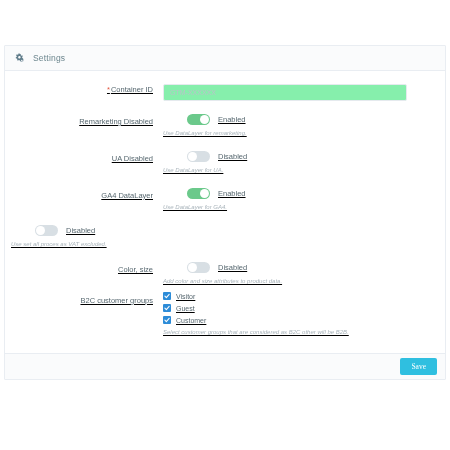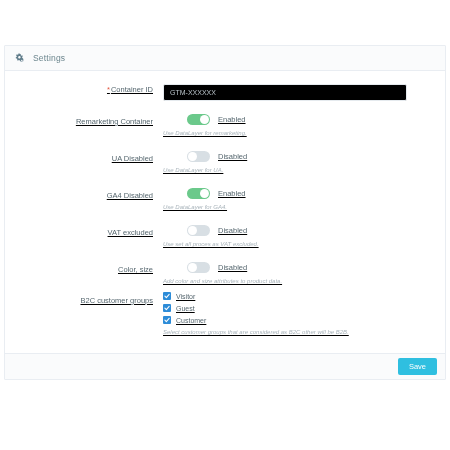--- a/index.html
+++ b/index.html
@@ -97,21 +97,21 @@
     min-width: 0;
   }
 
   
   .text-input {
     width: 100%;
     height: 17px;
     box-sizing: border-box;
     border: 1px solid #e5eaee;
     border-radius: 2px;
-    background: #000000;
+    background: #86efac;
     font-family: "Liberation Sans", sans-serif;
     font-size: 7px;
     color: #6a7b84;
     padding: 0 6px;
     outline: none;
   }
   .text-input::placeholder { color: #b9c3c9; }
 
   
   .switch-wrap {
@@ -190,21 +190,21 @@
     align-items: center;
     justify-content: flex-end;
     padding-right: 8px;
     box-sizing: border-box;
   }
   .save-btn {
     background: #2fbfe0;
     color: #ffffff;
     border: none;
     border-radius: 2px;
-    font-family: Liberation Sans, sans-serif;
+    font-family: Liberation Serif, serif;
     font-size: 7.5px;
     padding: 4px 11px;
     cursor: pointer;
     line-height: 9px;
   }
 </style>
 </head>
 <body>
 
 <div class="page">
@@ -226,21 +226,21 @@
         <div class="form-label">
           <span class="req">*</span><span>Container ID</span>
         </div>
         <div class="form-control">
           <input class="text-input" type="text" placeholder="GTM-XXXXXX" style="">
         </div>
       </div>
 
       <div id="toggle-rows">
           <div class="form-row">
-            <div class="form-label">Remarketing Container</div>
+            <div class="form-label">Remarketing Disabled</div>
             <div class="form-control">
               <div class="switch-wrap">
                 <span class="switch on">
                   <span class="knob"></span>
                 </span>
                 <span class="switch-text">Enabled</span>
               </div>
               <div class="help-text">Use DataLayer for remarketing.</div>
             </div>
           </div>
@@ -250,33 +250,32 @@
               <div class="switch-wrap">
                 <span class="switch off">
                   <span class="knob"></span>
                 </span>
                 <span class="switch-text">Disabled</span>
               </div>
               <div class="help-text">Use DataLayer for UA.</div>
             </div>
           </div>
           <div class="form-row">
-            <div class="form-label">GA4 Disabled</div>
+            <div class="form-label">GA4 DataLayer</div>
             <div class="form-control">
               <div class="switch-wrap">
                 <span class="switch on">
                   <span class="knob"></span>
                 </span>
                 <span class="switch-text">Enabled</span>
               </div>
               <div class="help-text">Use DataLayer for GA4.</div>
             </div>
           </div>
           <div class="form-row">
-            <div class="form-label">VAT excluded</div>
             <div class="form-control">
               <div class="switch-wrap">
                 <span class="switch off">
                   <span class="knob"></span>
                 </span>
                 <span class="switch-text">Disabled</span>
               </div>
               <div class="help-text">Use set all proces as VAT excluded.</div>
             </div>
           </div>

